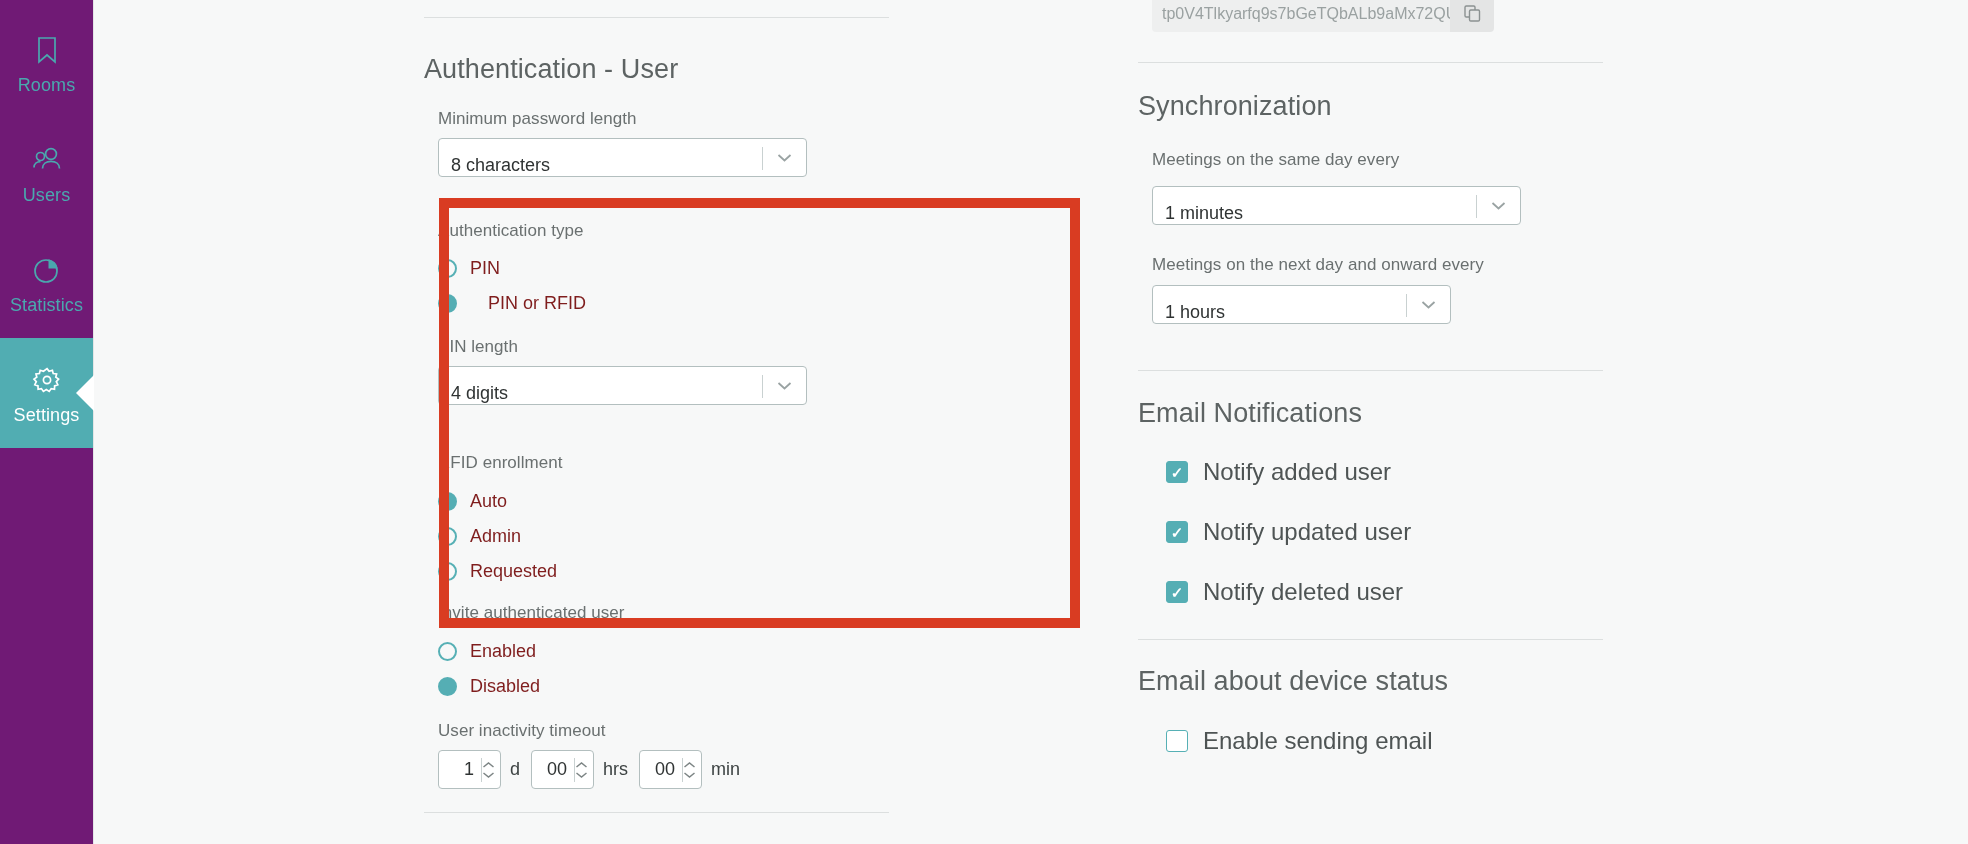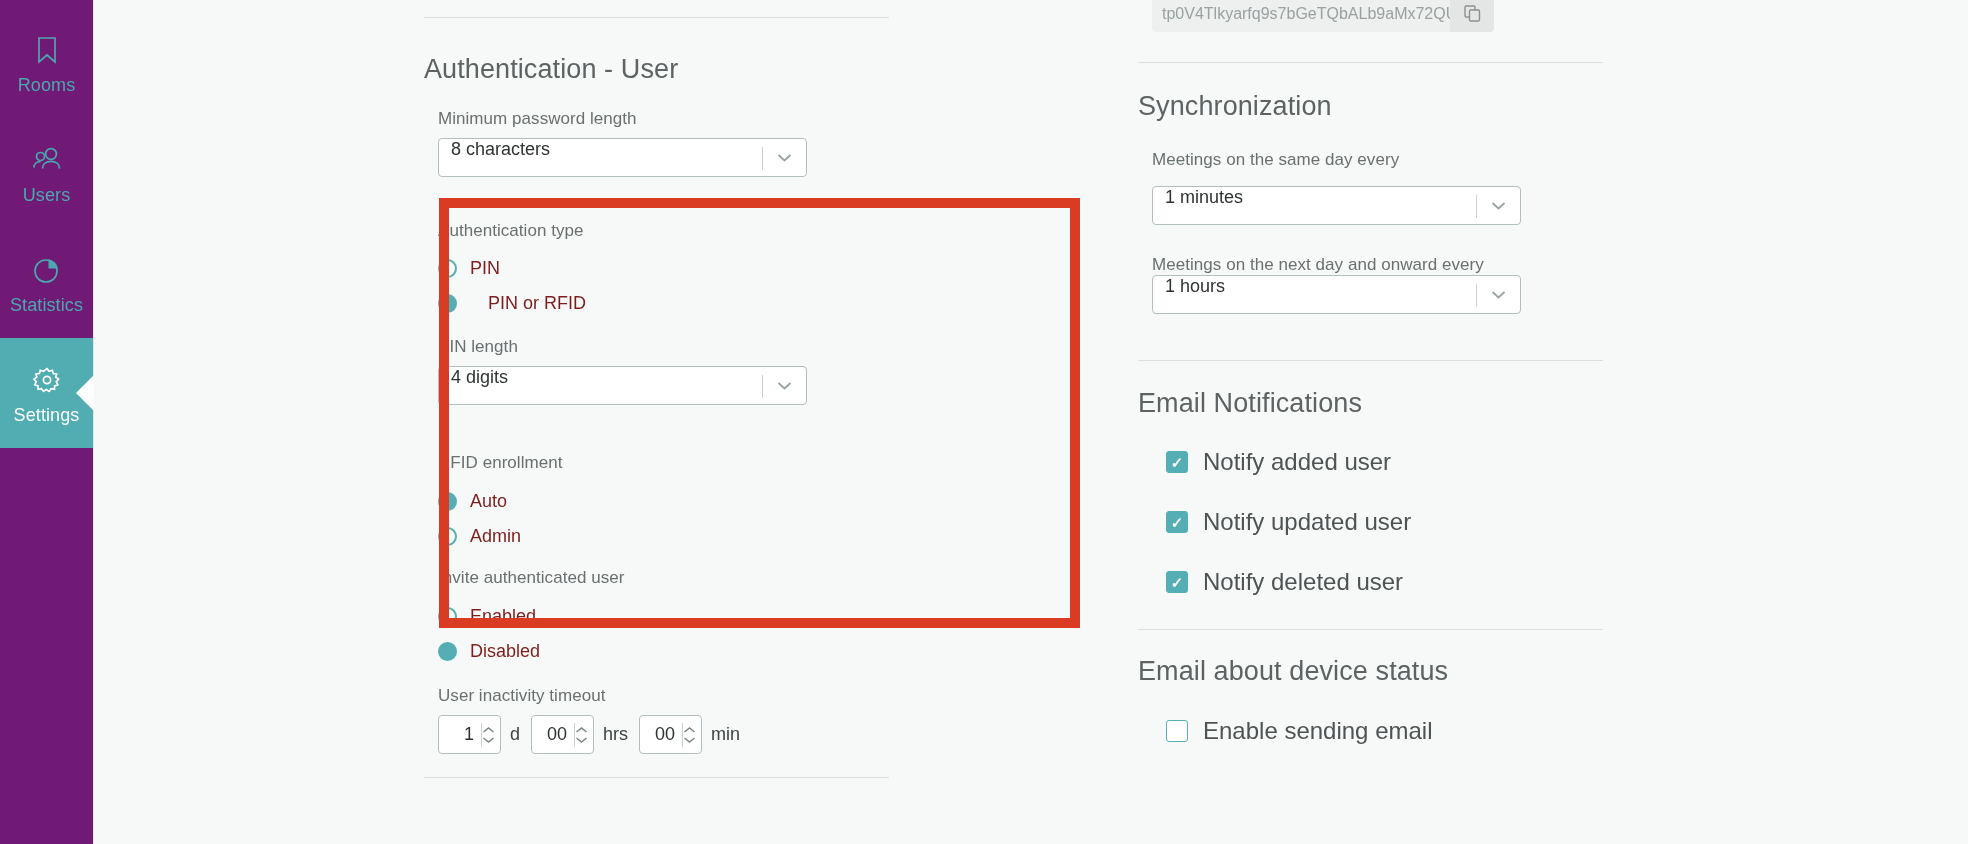--- a/index.html
+++ b/index.html
@@ -88,21 +88,21 @@
   }
 
   
   .select {
     position: relative;
     height: 39px;
     background: #ffffff;
     border: 1px solid #b3bfbf;
     border-radius: 4px;
     display: flex;
-    align-items: flex-start;
+    align-items: flex-end;
     padding-left: 12px;
     font-size: 18px;
     color: #2f3333;
     cursor: pointer;
   }
   .select .sel-sep {
     position: absolute;
     right: 43px; top: 8px;
     width: 1px; height: 23px;
     background: #c9d1d1;
@@ -327,20 +327,24 @@
       <div style="margin-top:48px; padding-left:14px;">
         <div class="field-label">RFID enrollment</div>
         <div class="radio-row" style="margin-top:18px;">
           <span class="radio checked"></span>
           <span class="radio-label">Auto</span>
         </div>
         <div class="radio-row" style="margin-top:14px;">
           <span class="radio"></span>
           <span class="radio-label">Admin</span>
         </div>
+        <div class="radio-row" style="margin-top:14px;">
+          <span class="radio"></span>
+          <span class="radio-label">Requested</span>
+        </div>
       </div>
 
       <div style="margin-top:21px; padding-left:14px;">
         <div class="field-label">Invite authenticated user</div>
         <div class="radio-row" style="margin-top:18px;">
           <span class="radio"></span>
           <span class="radio-label">Enabled</span>
         </div>
         <div class="radio-row" style="margin-top:14px;">
           <span class="radio checked"></span>
@@ -425,21 +429,21 @@
           <span class="chev">
             <svg viewBox="0 0 15 9" width="15" height="9" fill="none" stroke="#9aa3a3" stroke-width="1.8">
                 <path d="M1.5 1.5 L7.5 7 L13.5 1.5"></path>
               </svg>
           </span>
         </div>
       </div>
 
       <div style="margin-top:30px; padding-left:14px;">
         <div class="field-label">Meetings on the next day and onward every</div>
-        <div class="select" style="width:369px;">
+        <div class="select" style="margin-top:10px; width:299px;">
           <span>1 hours</span>
           <span class="sel-sep"></span>
           <span class="chev">
             <svg viewBox="0 0 15 9" width="15" height="9" fill="none" stroke="#9aa3a3" stroke-width="1.8">
                 <path d="M1.5 1.5 L7.5 7 L13.5 1.5"></path>
               </svg>
           </span>
         </div>
       </div>
 

